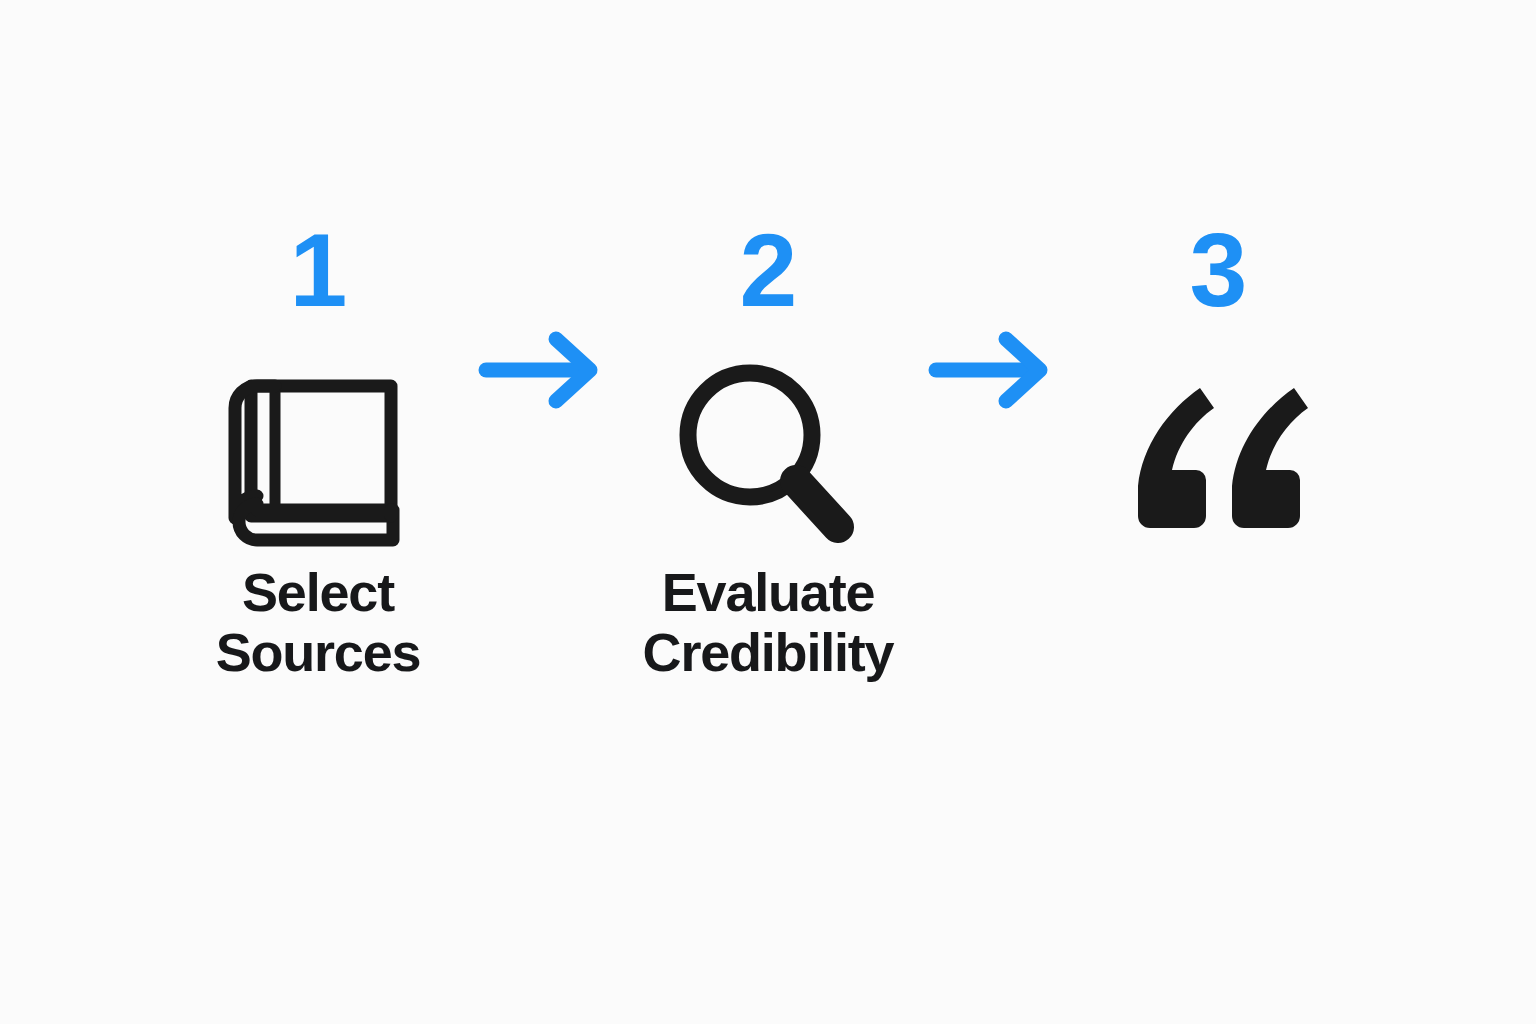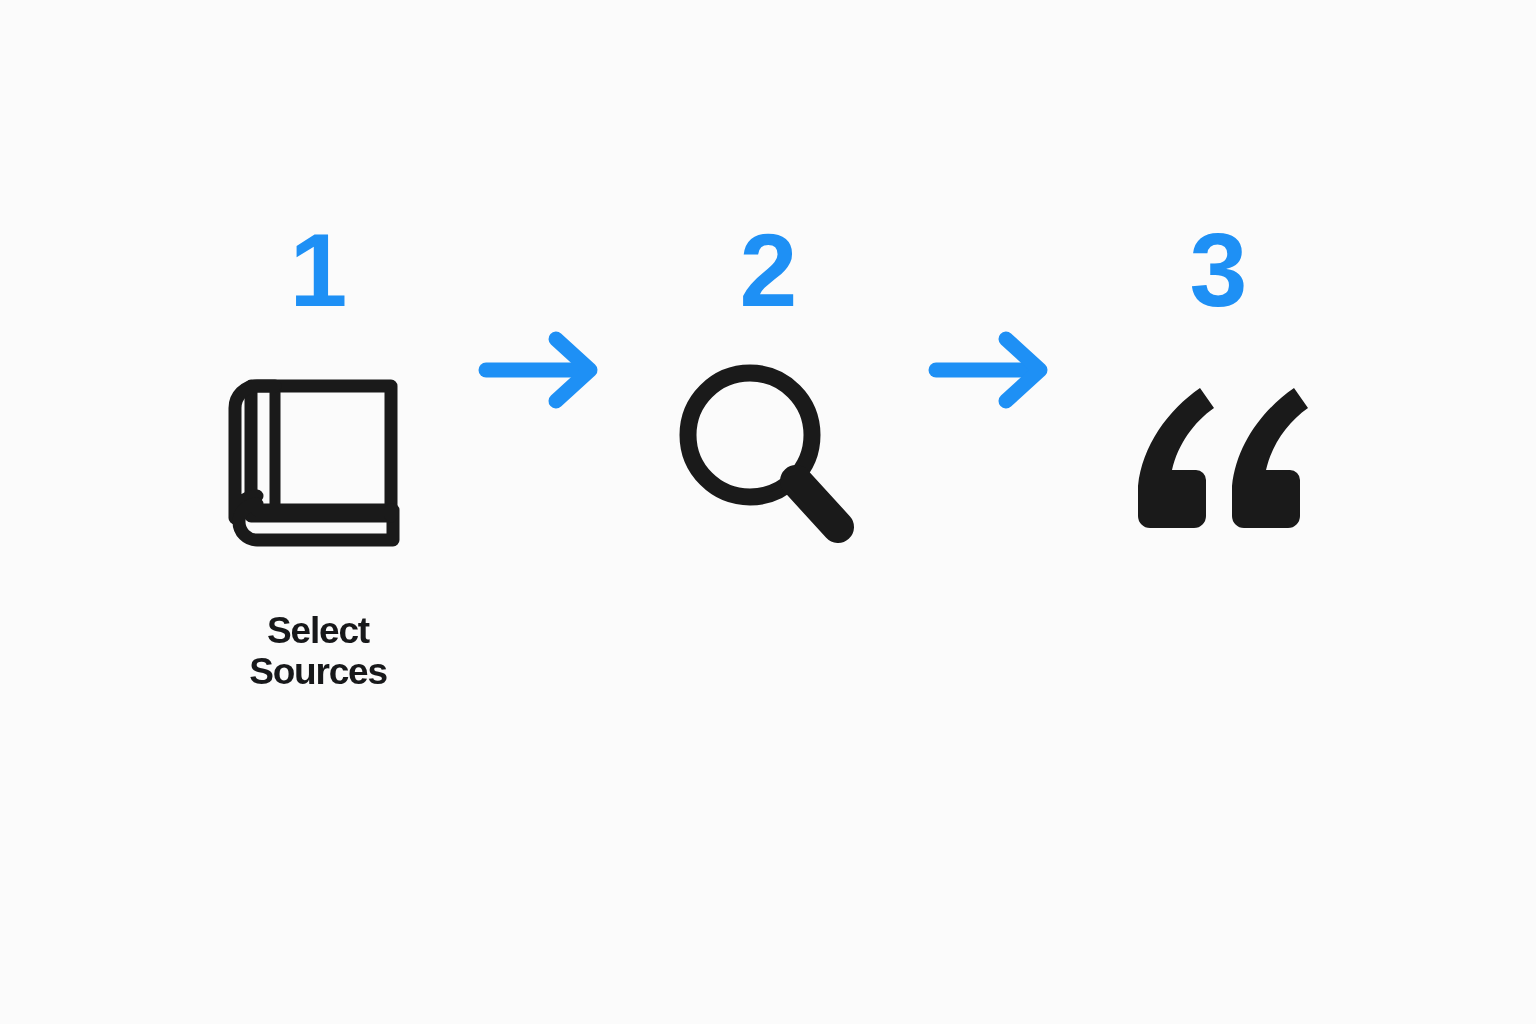--- a/index.html
+++ b/index.html
@@ -58,22 +58,21 @@
   .step-icon {
     height: 210px;
     width: 220px;
     margin-top: 26px;
     display: flex;
     align-items: center;
     justify-content: center;
   }
 
   .step-label {
-    margin-top: 48px;
-    font-size: 37px;
+    font-size: 54px;
     font-weight: bold;
     line-height: 1.12;
     color: #17181A;
     text-align: center;
     letter-spacing: -1.2px;
     white-space: pre-line;
   }
 
   
   .connector {
@@ -133,20 +132,22 @@
       <div class="step-icon">
         <span>
           <svg width="200" height="200" viewBox="0 0 200 200" fill="none" xmlns="http://www.w3.org/2000/svg">
 
             <circle cx="82" cy="80" r="62" stroke="#1A1A1A" stroke-width="17" fill="none"></circle>
 
             <path d="M128 126 L170 172" stroke="#1A1A1A" stroke-width="32" stroke-linecap="round"></path>
           </svg>
         </span>
       </div>
+      <div class="step-label">Evaluate
+Credibility</div>
     </div>
 
     <div class="connector">
       <div class="arrow-wrap">
         <span>
           <svg width="130" height="86" viewBox="0 0 130 86" fill="none" xmlns="http://www.w3.org/2000/svg">
             <path d="M8 43 H104" stroke="#1E90F5" stroke-width="15" stroke-linecap="round"></path>
             <path d="M78 12 L112 43 L78 74" stroke="#1E90F5" stroke-width="15" stroke-linecap="round" stroke-linejoin="round" fill="none"></path>
           </svg>
         </span>

